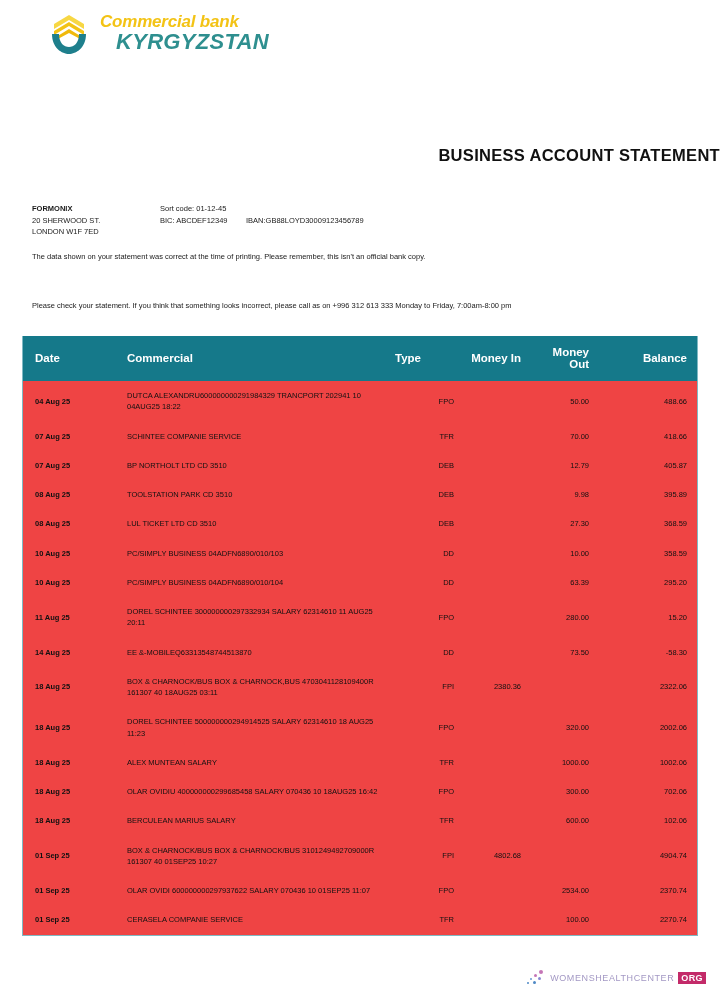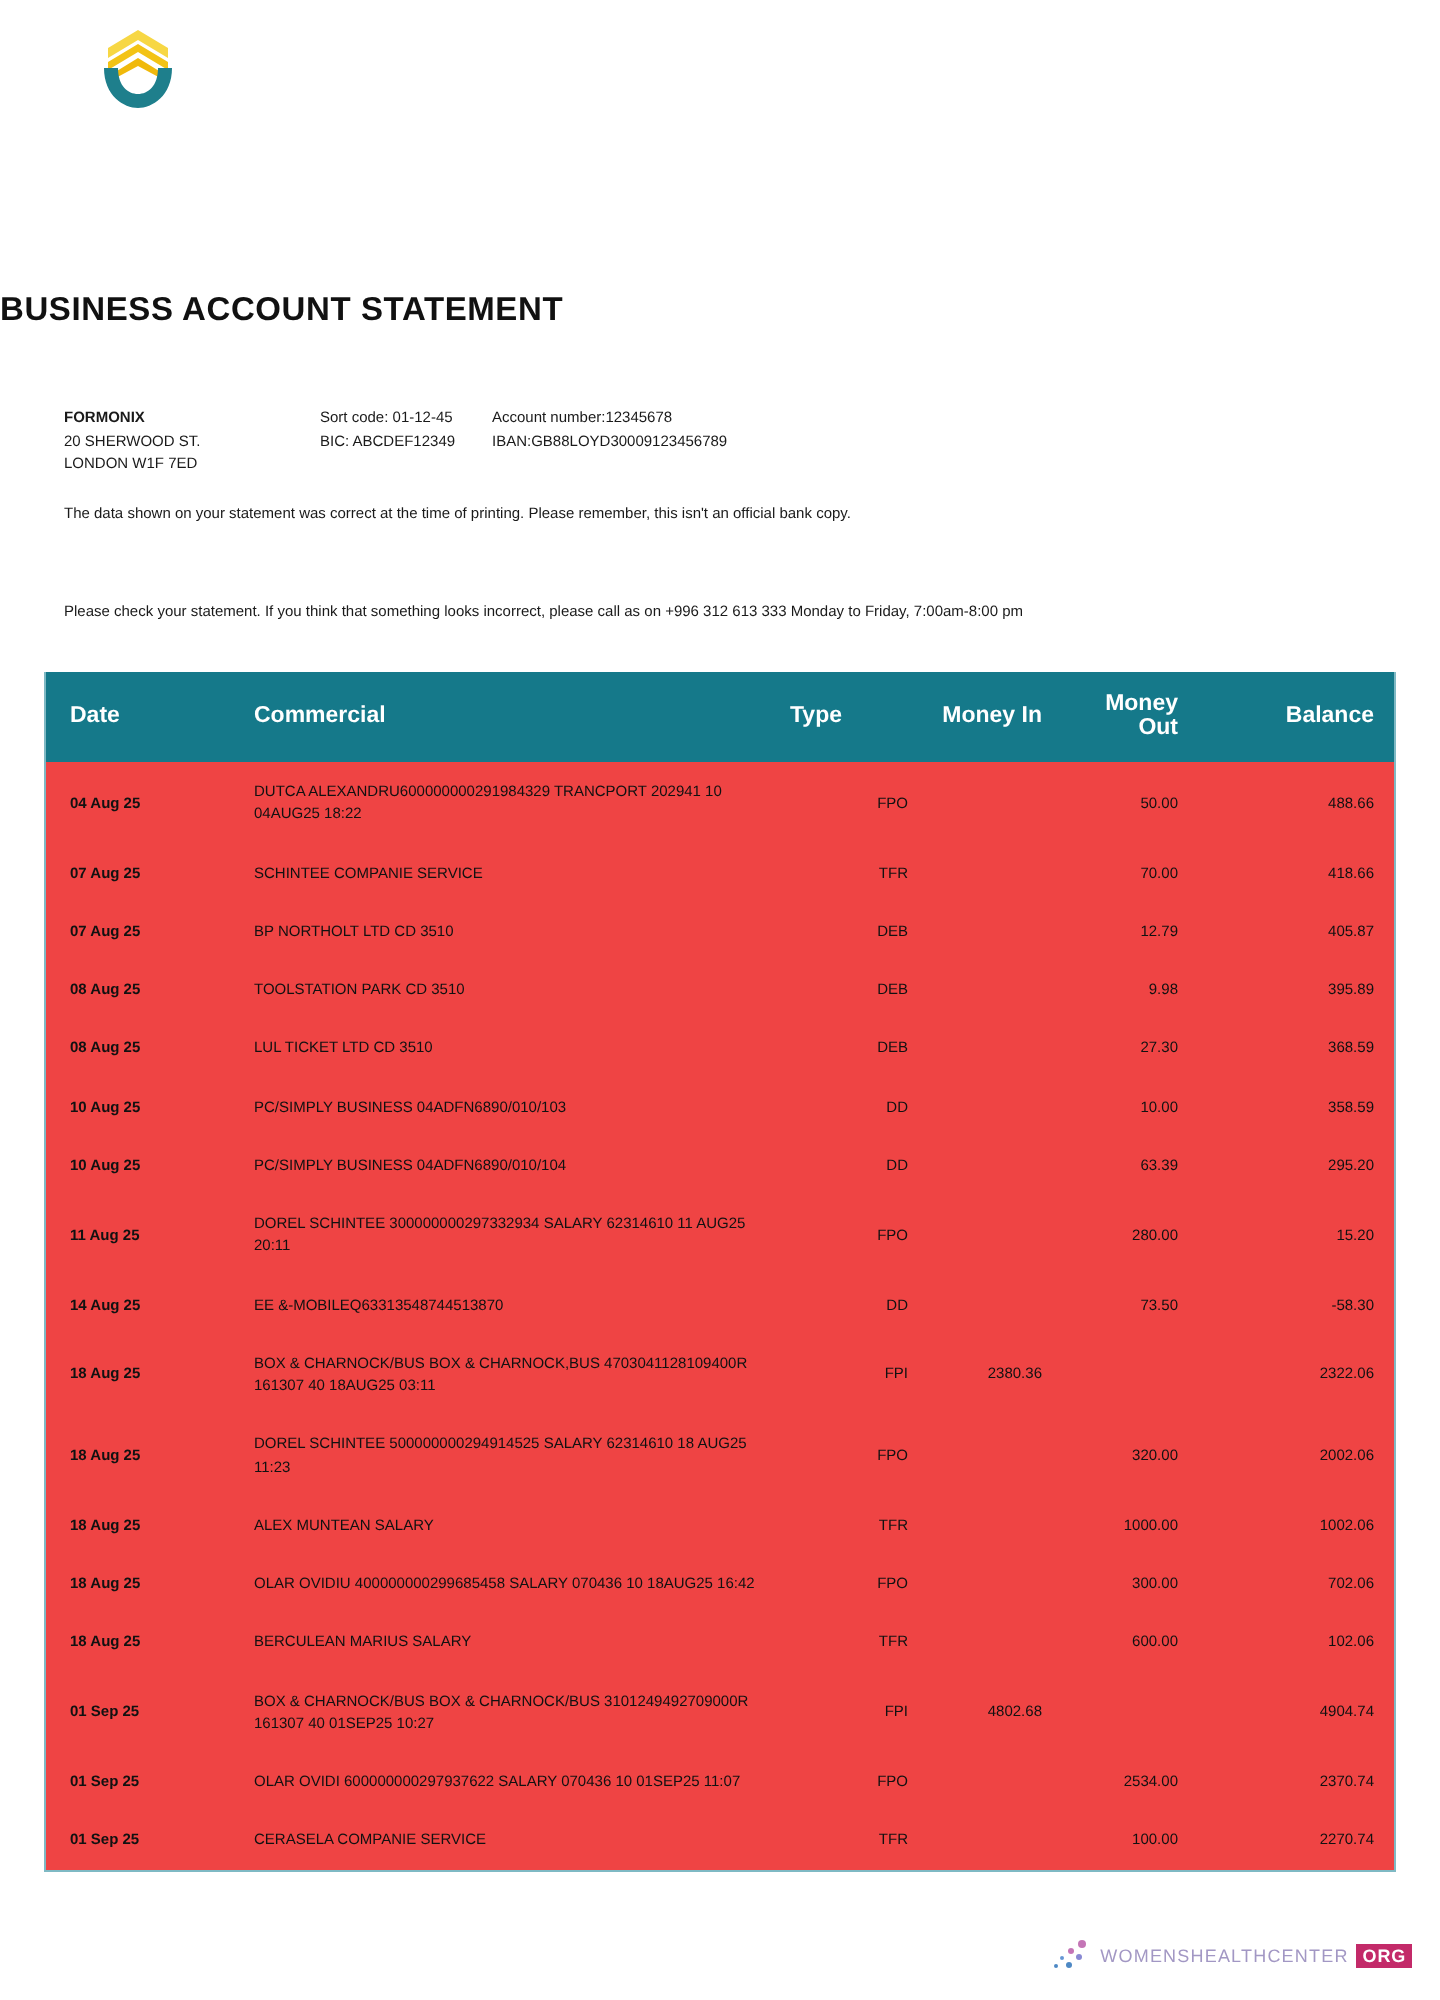--- a/index.html
+++ b/index.html
@@ -65,21 +65,21 @@
     color: #111111;
     letter-spacing: -0.1px;
   }
 
   
   .doc-title {
     position: absolute;
     top: 146px;
     left: 0;
     width: 720px;
-    text-align: left;
+    text-align: right;
     font-size: 16.5px;
     font-weight: bold;
     letter-spacing: 0.3px;
     color: #111111;
   }
 
   
   .info-block {
     position: absolute;
     top: 203px;
@@ -199,30 +199,33 @@
   <div class="brand-lockup">
     <div class="brand-mark">
       <svg width="46" height="46" viewBox="0 0 46 46" aria-hidden="true">
         <ellipse cx="23" cy="23" rx="18" ry="21" fill="#ffffff"></ellipse>
         <path d="M23 5 L38 14 L38 19 L23 10 L8 19 L8 14 Z" fill="#f7d744"></path>
         <path d="M23 12 L38 21 L38 25 L23 16 L8 25 L8 21 Z" fill="#f3c315"></path>
         <path d="M23 19 L36 27 L36 30 L23 23 L10 30 L10 27 Z" fill="#f0b90b"></path>
         <path d="M6 24 C6 38 16 44 23 44 C30 44 40 38 40 24 L33 24 C33 33 28 37 23 37 C18 37 13 33 13 24 Z" fill="#1e7f8c"></path>
       </svg>
     </div>
+    <div class="brand-wordmark">
+      <span class="brand-line1">Commercial bank</span>
+      <span class="brand-line2">KYRGYZSTAN</span>
+    </div>
   </div>
 </div>
 
 <div class="doc-title">BUSINESS ACCOUNT STATEMENT</div>
 
 <div class="info-block">
   <div class="info-row">
     <span class="info-left">FORMONIX</span>
     <span class="info-mid"><span>Sort code:</span> <span>01-12-45</span></span>
-    <span class="info-rest"><span>Account number:</span><span>12345678</span></span>
   </div>
   <div class="info-row">
     <span class="info-left plain">20 SHERWOOD ST.</span>
     <span class="info-mid"><span>BIC:</span> <span>ABCDEF12349</span></span>
     <span class="info-rest"><span>IBAN:</span><span>GB88LOYD30009123456789</span></span>
   </div>
   <div class="info-row">
     <span class="info-left plain">LONDON W1F 7ED</span>
   </div>
 </div>

